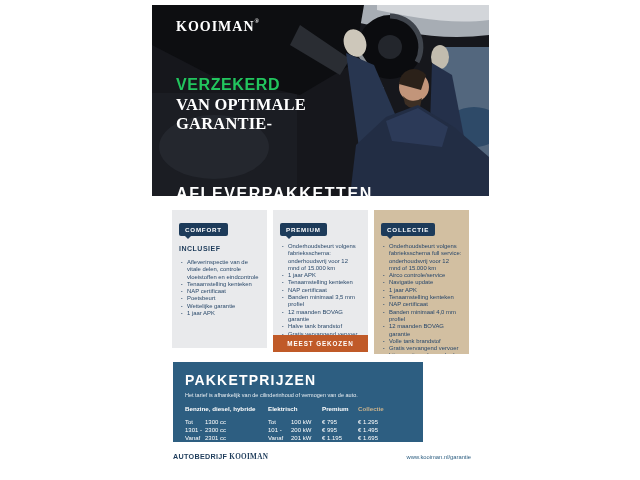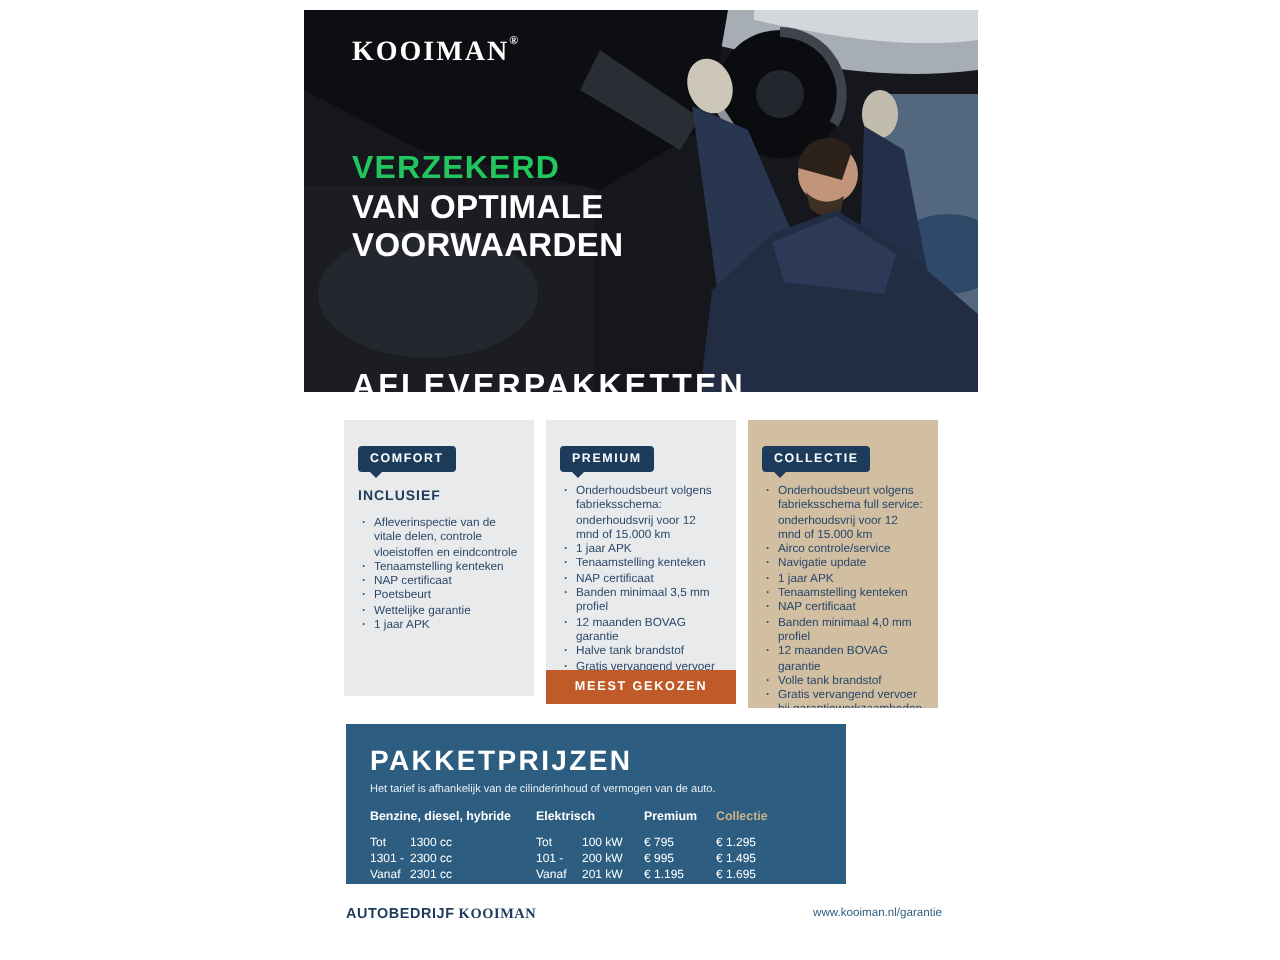--- a/index.html
+++ b/index.html
@@ -10,21 +10,21 @@
   }
   .page{position:absolute;left:151px;top:0;width:338px;height:480px;background:#ffffff;}
 
   
   .hero{position:absolute;left:1px;top:5px;width:337px;height:191px;background:#17181d;overflow:hidden;}
   .hero svg{position:absolute;left:0;top:0;}
   .logo{position:absolute;left:24px;top:13px;font-family:"Liberation Serif",serif;font-weight:bold;
         font-size:14px;letter-spacing:1px;color:#fff;}
   .logo sup{font-size:6px;letter-spacing:0;vertical-align:8px;}
   .hero-h1{position:absolute;left:24px;top:71px;font-size:16px;font-weight:800;letter-spacing:0.6px;color:#22c55e;}
-  .hero-serif{position:absolute;left:24px;top:90px;font-family:Liberation Sans, sans-serif;font-weight:bold;
+  .hero-serif{position:absolute;left:24px;top:90px;font-family:Liberation Serif, serif;font-weight:bold;
         font-size:16.5px;line-height:19px;color:#fff;letter-spacing:0.2px;}
   .hero-sub{position:absolute;left:24px;top:157px;font-size:16px;font-weight:800;letter-spacing:1.6px;
         color:#fff;padding-bottom:6px;border-bottom:1.5px solid #ffffff;display:inline-block;margin-top:23px;}
 
   
   .cards{position:absolute;left:21px;top:210px;width:297px;display:flex;gap:6px;align-items:flex-start;}
   .card{box-sizing:border-box;width:95px;padding:8px 7px 6px 7px;overflow:hidden;position:relative;}
   .card-gray{background:#e9eaec;}
   .card-tan{background:#d2bfa1;}
   .card-comfort{height:138px;}
@@ -101,21 +101,21 @@
       <path d="M251,91 a14,14 0 0 0 19,2 l-2,9 a13,13 0 0 1 -15,-3 z" fill="#3d2f24"></path>
 
       <path d="M198,191 L204,140 L234,112 L266,100 L302,122 L337,152 L337,191 Z" fill="#222d44"></path>
       <path d="M234,116 L266,103 L296,122 L290,142 L240,136 Z" fill="#2c3a58"></path>
     </svg>
 
     <div class="logo"><span>KOOIMAN</span><sup>®</sup></div>
     <div class="hero-h1">VERZEKERD</div>
     <div class="hero-serif">
       <div>VAN OPTIMALE</div>
-      <div>VOORWAARDEN</div>
+      <div>GARANTIE-</div>
     </div>
     <div class="hero-sub">AFLEVERPAKKETTEN</div>
   </div>
 
   <div class="cards">
 
     <div class="card card-gray card-comfort">
       <span class="badge">COMFORT</span>
       <div class="card-heading">INCLUSIEF</div>
       <ul class="benefits">

